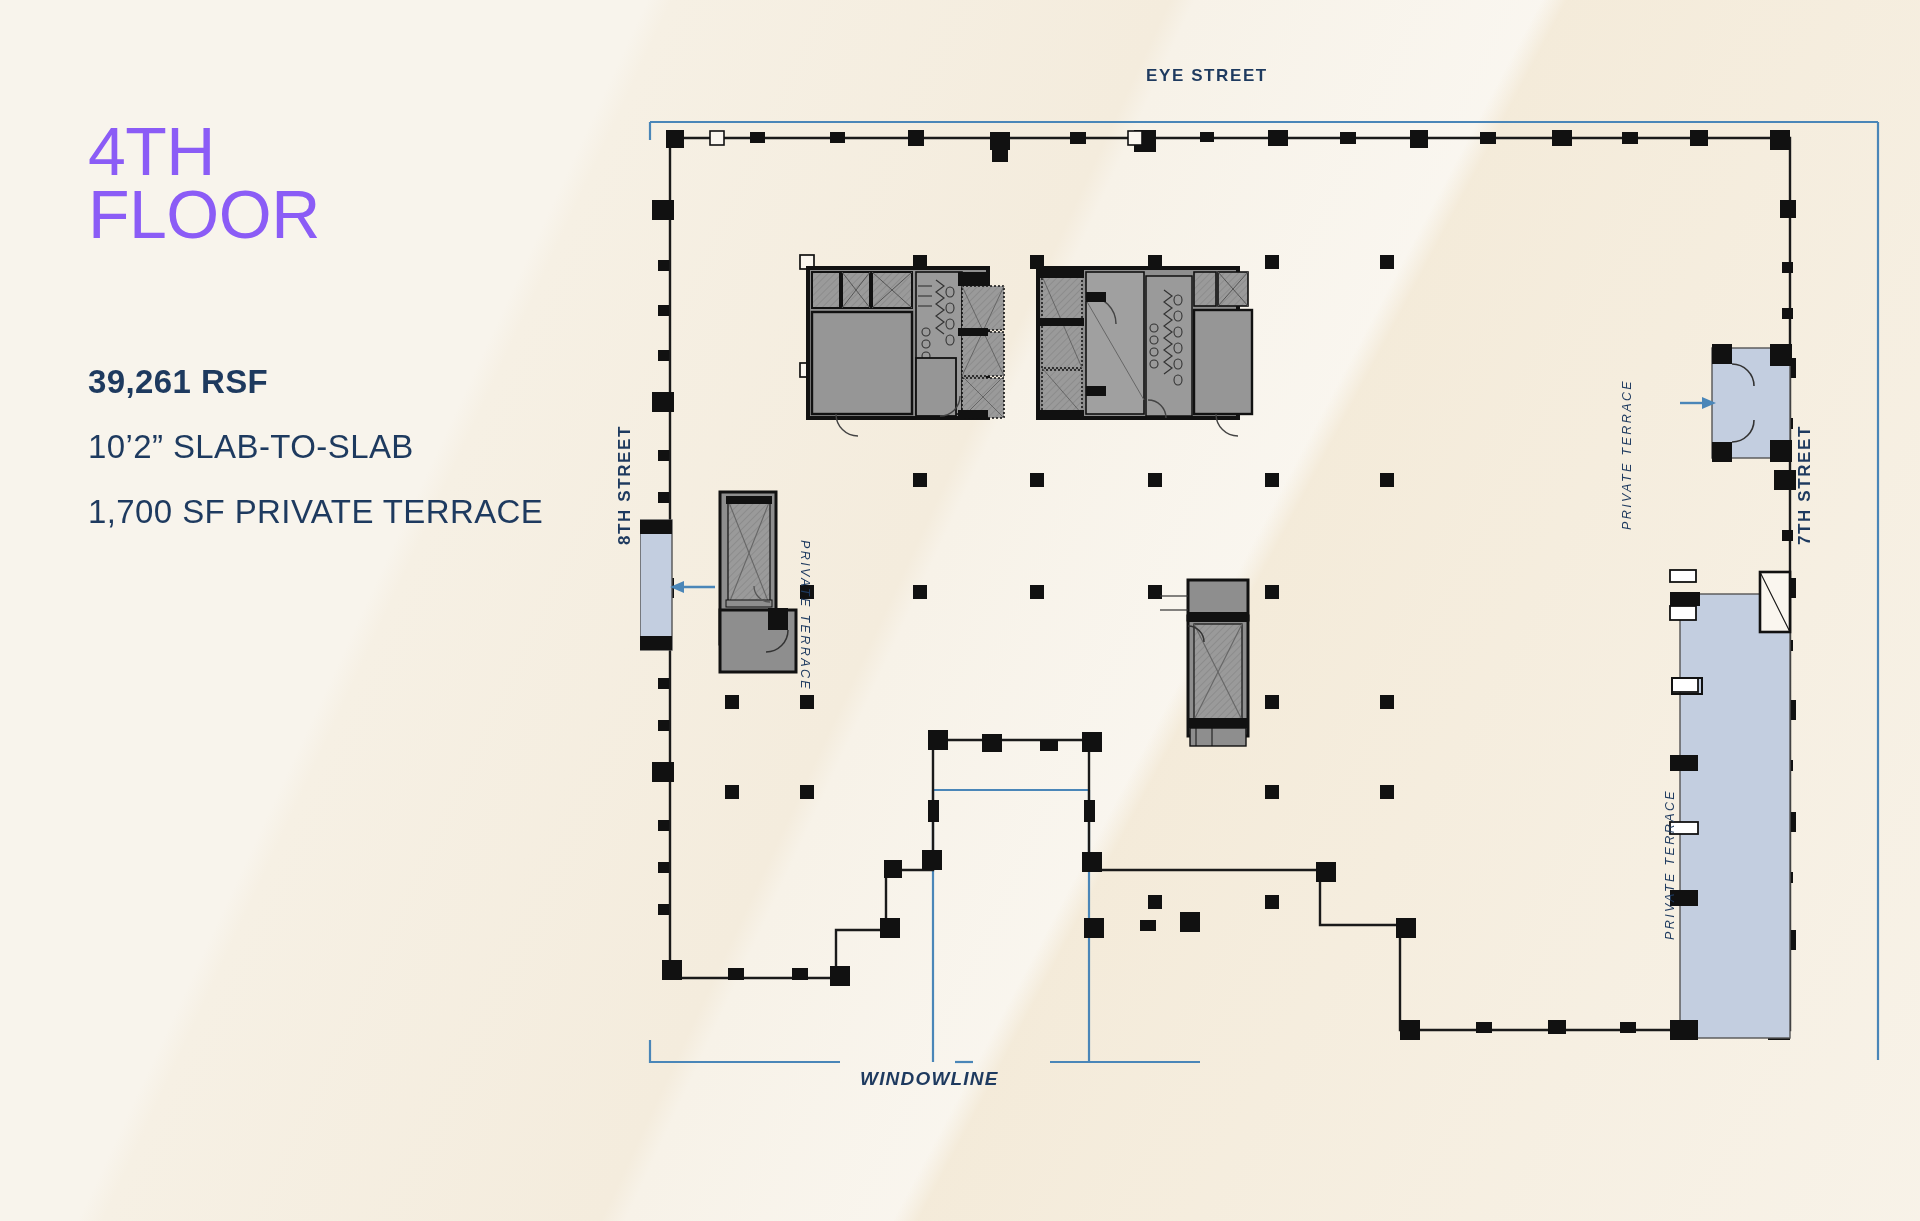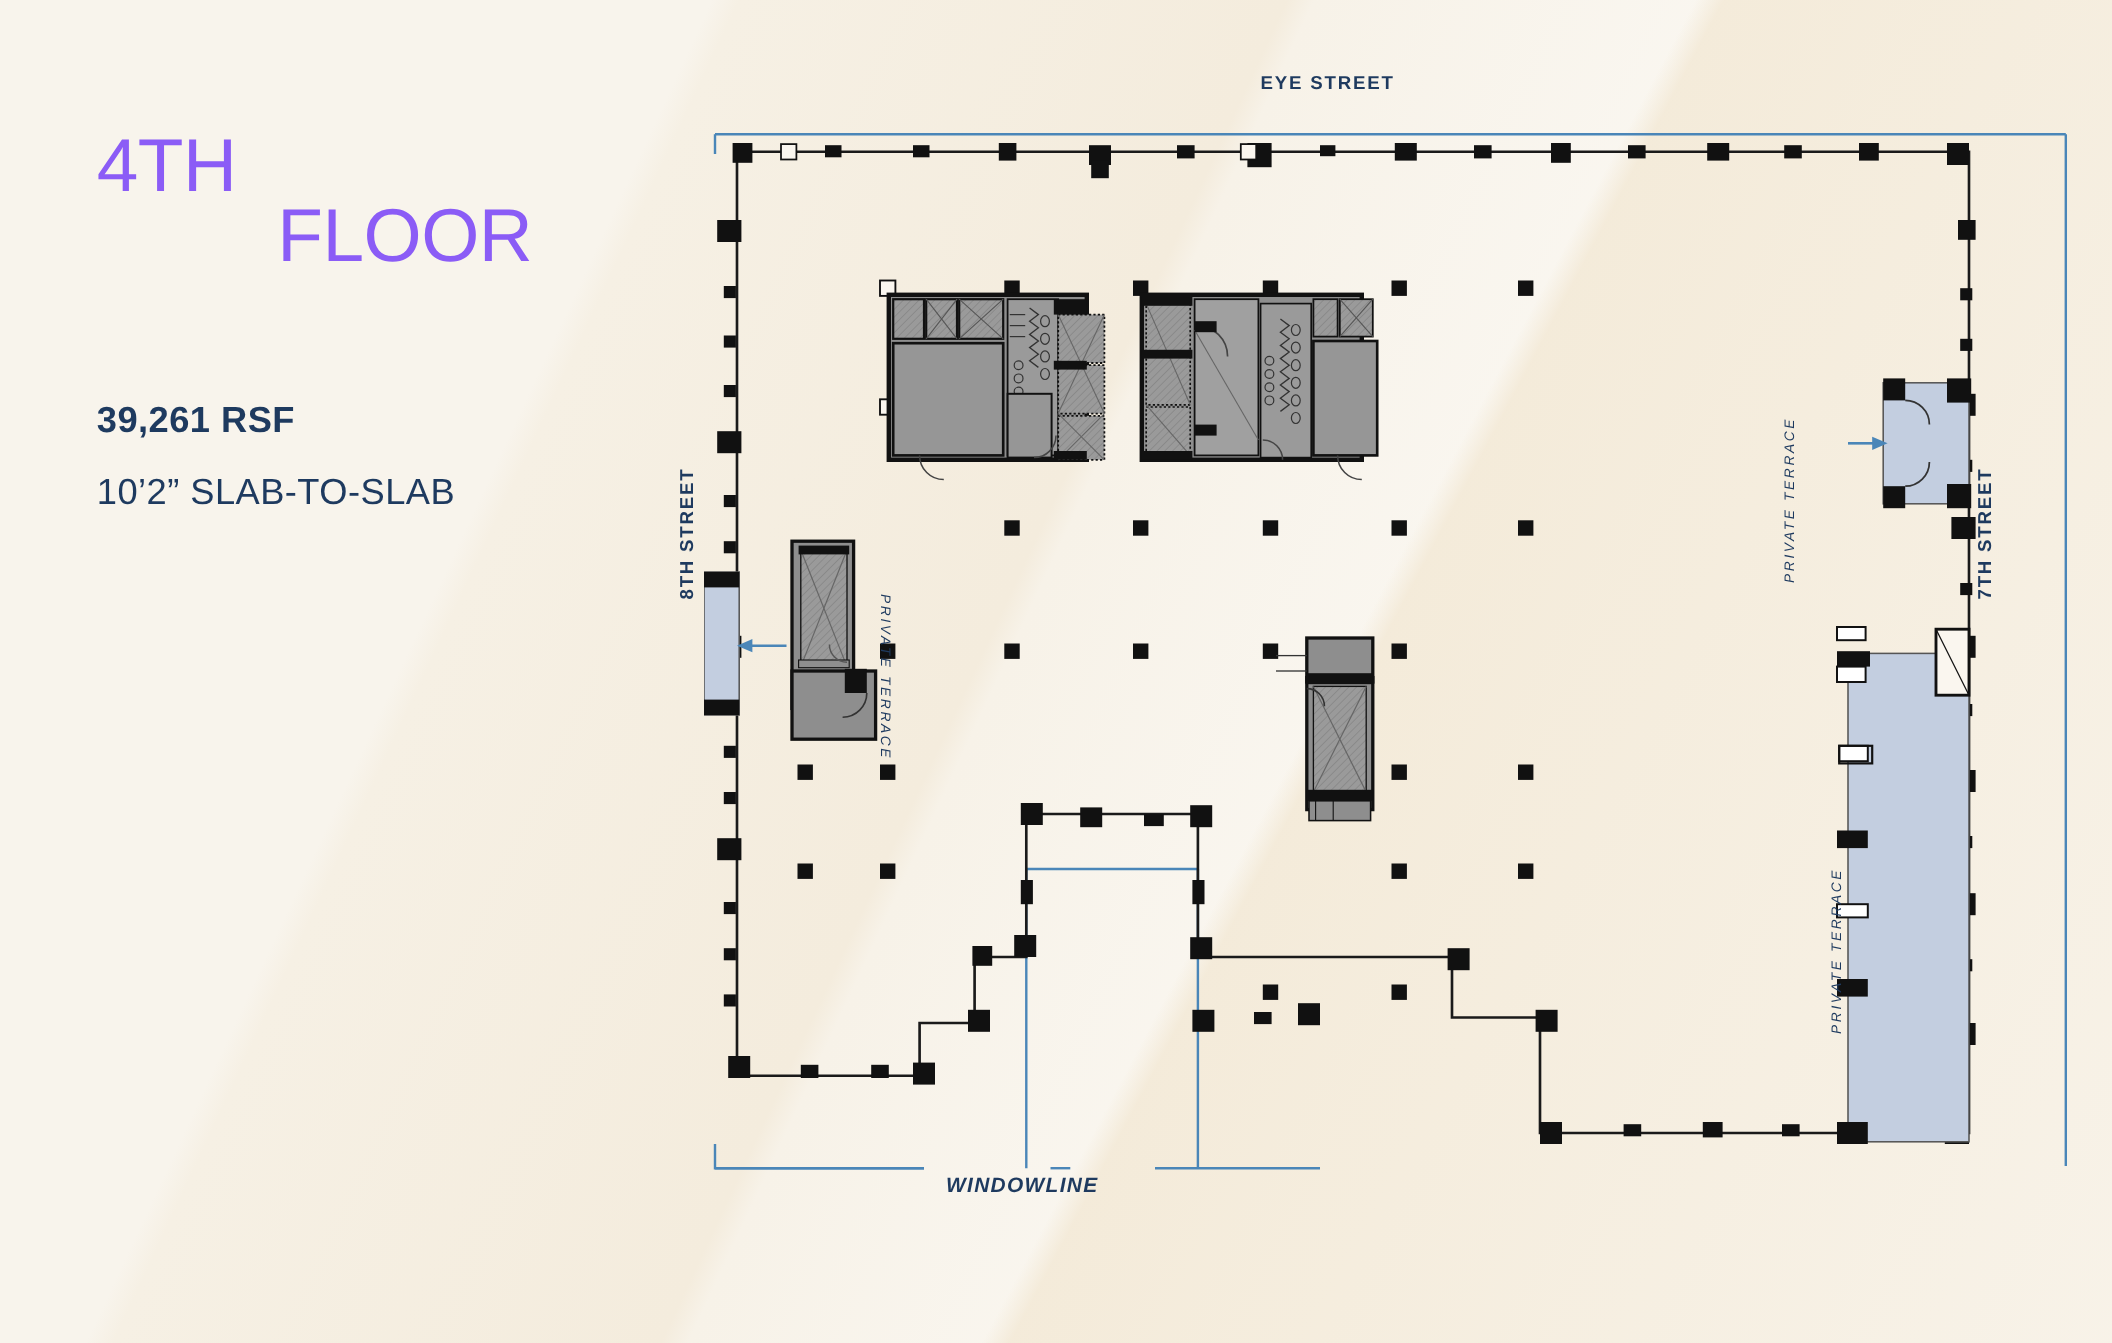--- a/index.html
+++ b/index.html
@@ -37,21 +37,21 @@
     width:560px;
     z-index:5;
   }
   .floor-title {
     color:#8b5cf6;
     font-weight:normal;
     font-size:68px;
     line-height:0.92;
     letter-spacing:-0.5px;
   }
-  .floor-title .line2 { display:block;text-align:center; }
+  .floor-title .line2 { display:block; }
   .specs { margin-top:118px; }
   .spec-line {
     color:#1e3a5f;
     font-size:33px;
     letter-spacing:0.4px;
     margin-bottom:27px;
     white-space:nowrap;
   }
   .spec-line.bold { font-weight:bold; }
 
@@ -107,20 +107,21 @@
 <div class="bg-diagonal2"></div>
 
 <div class="info">
   <div class="floor-title">
     <span>4TH</span>
     <span class="line2">FLOOR</span>
   </div>
   <div class="specs">
     <div class="spec-line bold">39,261 RSF</div>
     <div class="spec-line">10’2” SLAB-TO-SLAB</div>
+    <div class="spec-line">1,700 SF PRIVATE TERRACE</div>
   </div>
 </div>
 
 <div class="street-label" id="lbl-eye">EYE STREET</div>
 <div class="street-label" id="lbl-8th">8TH STREET</div>
 <div class="street-label" id="lbl-7th">7TH STREET</div>
 
 <div class="terrace-label" id="lbl-terrace-left">PRIVATE TERRACE</div>
 <div class="terrace-label" id="lbl-terrace-ur">PRIVATE TERRACE</div>
 <div class="terrace-label" id="lbl-terrace-right">PRIVATE TERRACE</div>

